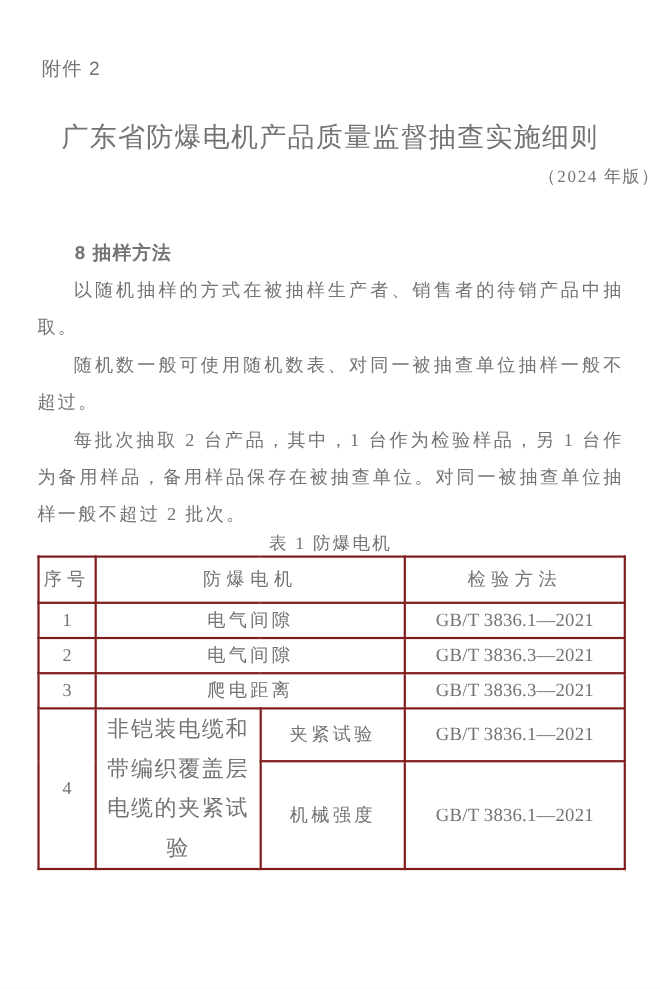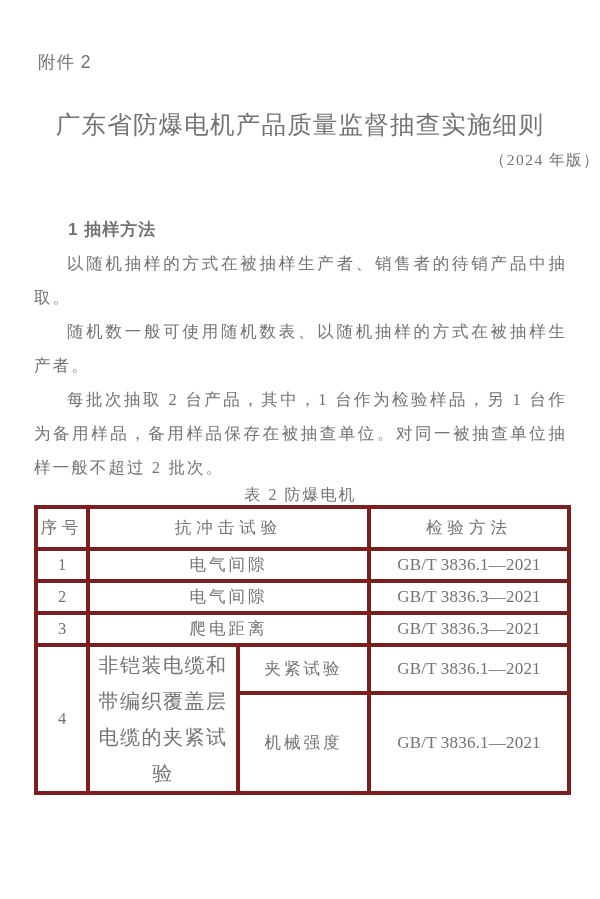--- a/index.html
+++ b/index.html
@@ -71,21 +71,21 @@
     text-align: center;
     font-size: 16px;
     letter-spacing: 2px;
   }
   table.spec {
     border-collapse: collapse;
     table-layout: fixed;
     width: 100%;
   }
   table.spec th, table.spec td {
-    border: 4px solid #7f1d1d;
+    border: 2px solid #7f1d1d;
     padding: 0;
     text-align: center;
     vertical-align: middle;
     font-weight: 400;
     overflow: hidden;
   }
   tr.hdr    { height: 42px; }
   tr.row    { height: 32px; }
   tr.row-4b { height: 66px; }
   .zh  { font-size: 16.5px; letter-spacing: 3px; }
@@ -105,43 +105,43 @@
 <div class="page">
 
   <div class="attachment">附件 2</div>
 
   <h1 class="doc-title">广东省防爆电机产品质量监督抽查实施细则</h1>
 
   <div class="doc-subtitle">（2024 年版）</div>
 
   <div class="content">
 
-    <div class="sec-heading">1 抽样方法</div>
+    <div class="sec-heading">8 抽样方法</div>
 
     <p>以随机抽样的方式在被抽样生产者、销售者的待销产品中抽取。</p>
 
-    <p>随机数一般可使用随机数表、以随机抽样的方式在被抽样生产者。</p>
+    <p>随机数一般可使用随机数表、对同一被抽查单位抽样一般不超过。</p>
 
     <p>每批次抽取 2 台产品，其中，1 台作为检验样品，另 1 台作为备用样品，备用样品保存在被抽查单位。对同一被抽查单位抽样一般不超过 2 批次。</p>
 
 
 
-    <div class="table-caption">表 2 防爆电机</div>
+    <div class="table-caption">表 1 防爆电机</div>
 
     <table class="spec">
       <colgroup>
         <col style="width:52px">
         <col style="width:150px">
         <col style="width:131px">
         <col style="width:200px">
       </colgroup>
       <tbody>
         <tr class="hdr">
           <th class="hd">序号</th>
-          <th class="hd" colspan="2">抗冲击试验</th>
+          <th class="hd" colspan="2">防爆电机</th>
           <th class="hd">检验方法</th>
         </tr>
 
         <tr class="row">
           <td class="num">1</td>
           <td class="zh" colspan="2">电气间隙</td>
           <td class="gb">GB/T 3836.1—2021</td>
         </tr>
 
         <tr class="row">

